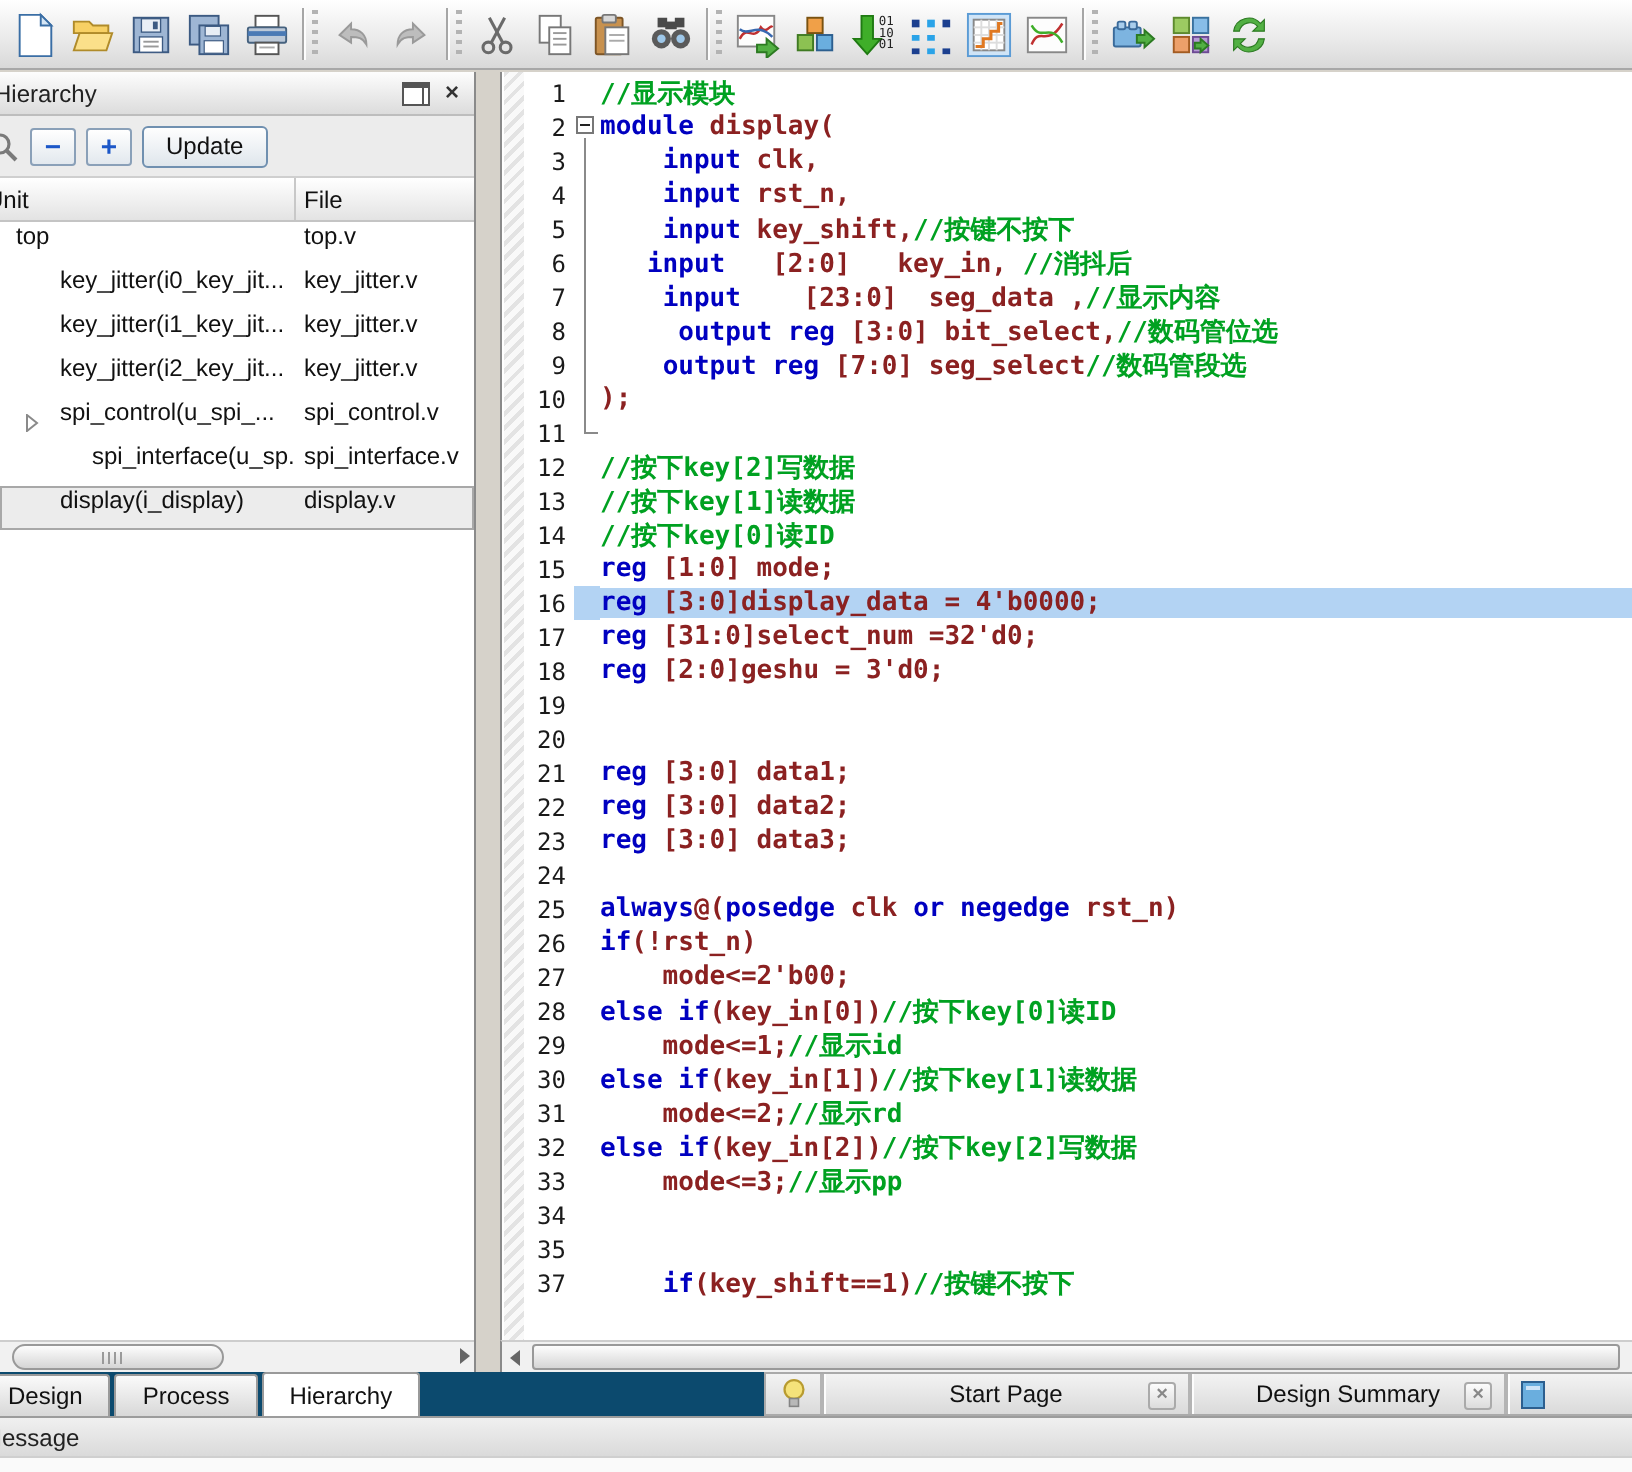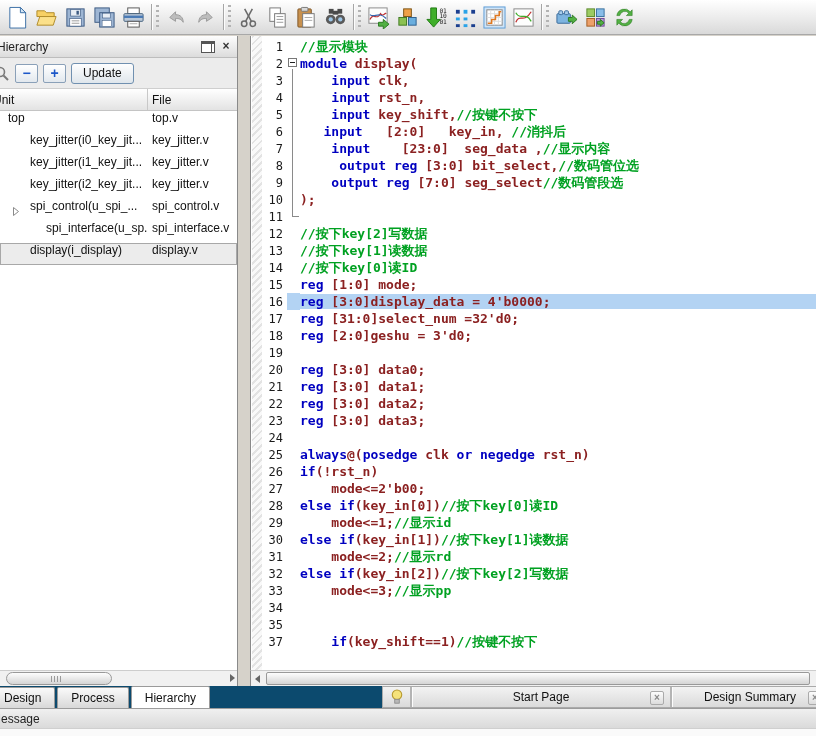--- a/index.html
+++ b/index.html
@@ -449,21 +449,20 @@
         <span class="txt"><span class="k">reg</span><span class="i"> [2:0]geshu = 3'd0;</span></span>
       </div>
       <div class="cl">
         <span class="num">19</span>
         <span class="fold"></span>
         <span class="txt"></span>
       </div>
       <div class="cl">
         <span class="num">20</span>
         <span class="fold"></span>
-        <span class="txt"><span class="k">reg</span><span class="i"> [3:0] data0;</span></span>
       </div>
       <div class="cl">
         <span class="num">21</span>
         <span class="fold"></span>
         <span class="txt"><span class="k">reg</span><span class="i"> [3:0] data1;</span></span>
       </div>
       <div class="cl">
         <span class="num">22</span>
         <span class="fold"></span>
         <span class="txt"><span class="k">reg</span><span class="i"> [3:0] data2;</span></span>
@@ -549,21 +548,21 @@
     <div class="ltab">Design</div>
     <div class="ltab">Process</div>
     <div class="ltab active">Hierarchy</div>
   </div>
 
 <div id="docbar">
   <svg class="bulb" viewBox="0 0 16 16">
     <circle cx="8" cy="6" r="4.2" fill="#f5e27a" stroke="#b89b30"></circle>
     <rect x="6" y="10" width="4" height="3.5" fill="#b8b8b8" stroke="#848484" stroke-width=".7"></rect>
   </svg>
-<div class="dtab" style="width: 260px;">
+<div class="dtab" style="width: 184px;">
       <span class="dlabel">Start Page</span>
       <span class="dclose">×</span>
     </div>
     <div class="dtab" style="width: 158px;">
       <span class="dlabel">Design Summary</span>
       <span class="dclose">×</span>
     </div>
     <div class="dtab partial" style="flex: 1 1 0%;">
       <svg viewBox="0 0 14 15">
         <rect x="1" y="1" width="11" height="13" fill="#6aaede" stroke="#2c5f8f"></rect>

